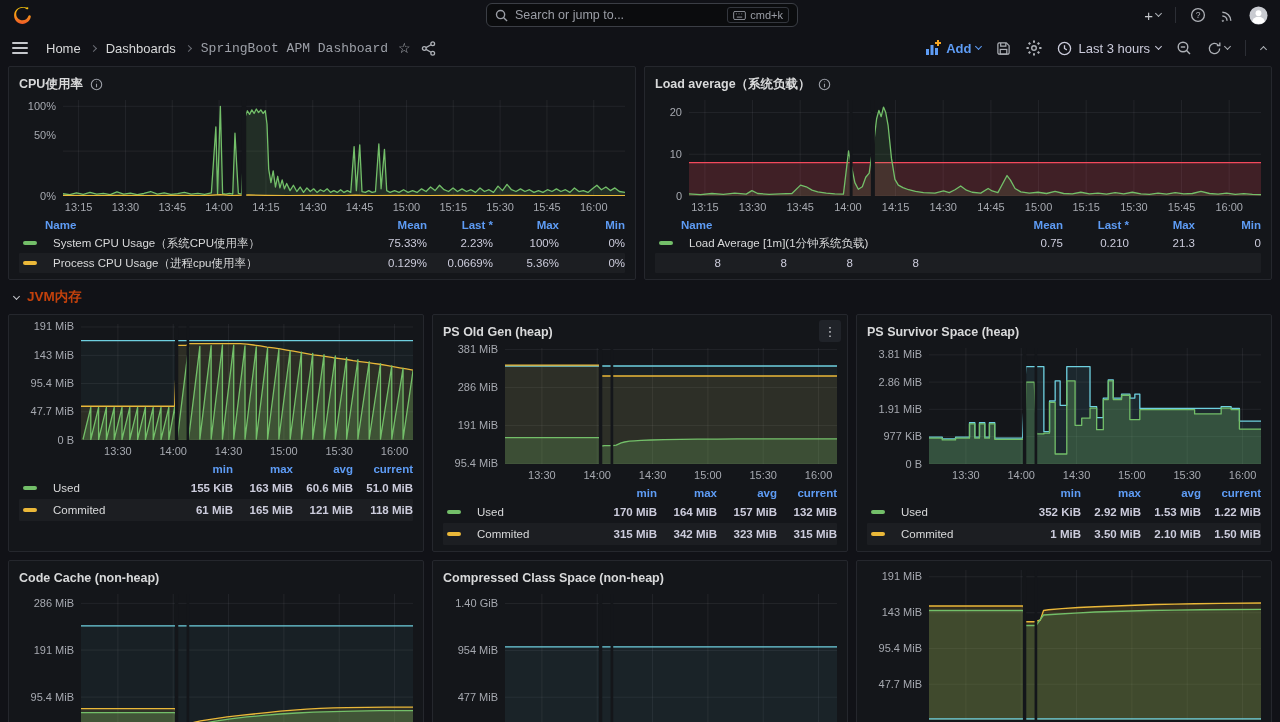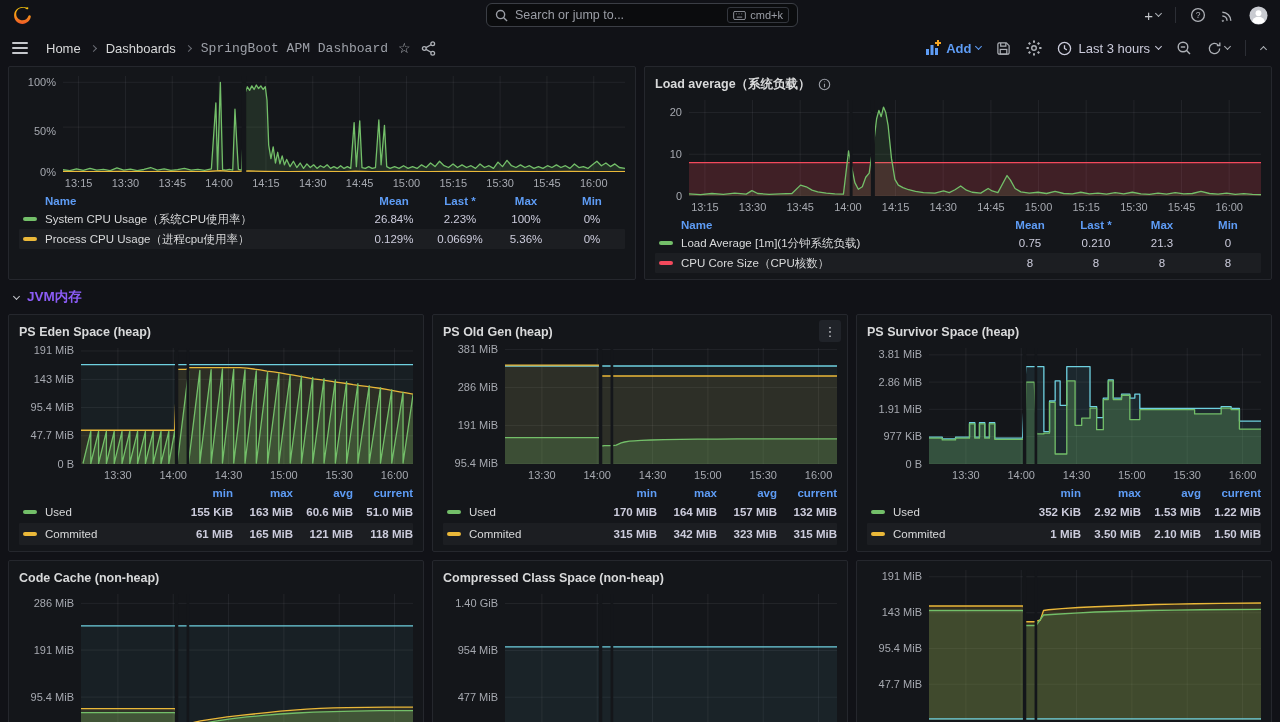--- a/index.html
+++ b/index.html
@@ -37,21 +37,21 @@
   .sub-right { margin-left:auto; display:flex; align-items:center; gap:15px; color:#aeb1b7; }
   .add-btn { display:flex; align-items:center; gap:5px; color:#5e9cf5; font-size:13px; font-weight:600; cursor:pointer; }
   .time-btn { display:flex; align-items:center; gap:6px; color:#ccccdc; font-size:13px; cursor:pointer; }
 
   
   #dash { padding:0 8px 8px 8px; display:flex; flex-direction:column; }
   .grid { display:grid; gap:8px; }
   .grid.g2 { grid-template-columns:1fr 1fr; }
   .grid.g3 { grid-template-columns:1fr 1fr 1fr; }
   .section-head { height:34px; display:flex; align-items:center; gap:8px; padding-left:6px;
-    font-size:13.5px; font-weight:700; color:#8b5cf6; cursor:pointer; }
+    font-size:13.5px; font-weight:700; color:#c2410c; cursor:pointer; }
   .section-head .chev { margin-top:-1px; color:#c5c7cc; }
 
   .panel { background:#14161a; border:1px solid #25272d; border-radius:2px;
     padding:5px 10px 6px 10px; display:flex; flex-direction:column; position:relative; }
   .p-head { height:24px; display:flex; align-items:center; gap:7px; font-size:12.5px;
     font-weight:600; color:#d8d9da; }
   .kebab { position:absolute; right:6px; top:5px; width:22px; height:22px; border-radius:3px;
     background:#202329; color:#c5c7cc; display:flex; align-items:center; justify-content:center;
     font-size:13px; letter-spacing:0; cursor:pointer; }
   .p-chart { display:flex; margin-top:4px; }
@@ -60,24 +60,24 @@
   .plot { position:relative; flex:1; cursor:crosshair; }
   .plot svg { position:absolute; inset:0; width:100%; height:100%; display:block; }
   .p-xaxis { position:relative; height:17px; margin-top:2px; }
   .p-xaxis span { position:absolute; top:3px; transform:translateX(-50%); font-size:11px; color:#a6a9b0; }
 
   .legend { margin-top:1px; font-size:11.5px; }
   .leg-head { display:flex; align-items:center; height:17px; color:#5e9cf5; font-weight:600; }
   .leg-head .name-h { flex:1; padding-left:26px; cursor:pointer; }
   .leg-row { display:flex; align-items:center; border-radius:1px; }
   .leg-row.alt { background:rgba(255,255,255,0.035); }
-  .leg-name { flex:1; display:flex; align-items:center; gap:8px; color:#d8d9da; cursor:pointer; }
+  .leg-name { flex:1; display:flex; align-items:center; gap:16px; color:#d8d9da; cursor:pointer; }
   .swatch { width:14px; height:4px; border-radius:2px; flex:none; margin-left:4px; }
   .leg-col { text-align:right; color:#ccccdc; cursor:pointer; }
-  .legend.top .leg-col { width:66px;text-align:center; }
+  .legend.top .leg-col { width:66px; }
   .legend.top .leg-row { height:20px; }
   .legend.mem .leg-col { width:60px;font-weight:bold; }
   .legend.mem .leg-row { height:22px; }
   svg.ic { display:block; }
 </style>
 </head>
 <body>
 
 <div id="app">
 
@@ -225,24 +225,34 @@
       <span class="divider"></span>
       <span class="icon-btn">
         <i class="chev up"></i>
       </span>
     </div>
   </div>
 
   <div id="dash">
     <div class="grid g2" id="row-top">
         <div class="panel">
+          <div class="p-head">
+            <span>CPU使用率</span>
+            <span>
+              <svg class="ic" width="13" height="13" viewBox="0 0 14 14" fill="none" stroke="#9b9ea6" stroke-width="1.2">
+                <circle cx="7" cy="7" r="5.6"></circle>
+                <line x1="7" y1="6.2" x2="7" y2="10"></line>
+                <circle cx="7" cy="4" r="0.5" fill="#9b9ea6" stroke="none"></circle>
+              </svg>
+            </span>
+          </div>
           <div class="p-chart">
             <div class="gutter" style="width: 44px; height: 96px;">
               <span style="top: 89.5px;">0%</span>
-              <span style="top: 49px;">50%</span>
+              <span style="top: 29px;">50%</span>
               <span style="top: -0.219626px;">100%</span>
             </div>
             <div class="plot" style="height: 96px;">
               <svg viewBox="0 0 100 100" preserveAspectRatio="none">
                 <line x1="0" x2="100" y1="100" y2="100" stroke="rgba(204,204,220,0.08)" stroke-width="1" vector-effect="non-scaling-stroke"></line>
                 <line x1="0" x2="100" y1="53.271028037383175" y2="53.271028037383175" stroke="rgba(204,204,220,0.08)" stroke-width="1" vector-effect="non-scaling-stroke"></line>
                 <line x1="0" x2="100" y1="6.542056074766355" y2="6.542056074766355" stroke="rgba(204,204,220,0.08)" stroke-width="1" vector-effect="non-scaling-stroke"></line>
                 <line x1="2.78" x2="2.78" y1="0" y2="100" stroke="rgba(204,204,220,0.08)" stroke-width="1" vector-effect="non-scaling-stroke"></line>
                 <line x1="11.11" x2="11.11" y1="0" y2="100" stroke="rgba(204,204,220,0.08)" stroke-width="1" vector-effect="non-scaling-stroke"></line>
                 <line x1="19.44" x2="19.44" y1="0" y2="100" stroke="rgba(204,204,220,0.08)" stroke-width="1" vector-effect="non-scaling-stroke"></line>
@@ -283,21 +293,21 @@
               <span class="leg-col" style="color: rgb(94, 156, 245); font-weight: 600;">Mean</span>
               <span class="leg-col" style="color: rgb(94, 156, 245); font-weight: 600;">Last *</span>
               <span class="leg-col" style="color: rgb(94, 156, 245); font-weight: 600;">Max</span>
               <span class="leg-col" style="color: rgb(94, 156, 245); font-weight: 600;">Min</span>
             </div>
             <div class="leg-row">
               <span class="leg-name">
                 <span class="swatch" style="background: rgb(115, 191, 105);"></span>
                 <span>System CPU Usage（系统CPU使用率）</span>
               </span>
-              <span class="leg-col">26.84%</span>
+              <span class="leg-col">75.33%</span>
               <span class="leg-col">2.23%</span>
               <span class="leg-col">100%</span>
               <span class="leg-col">0%</span>
             </div>
             <div class="leg-row alt">
               <span class="leg-name">
                 <span class="swatch" style="background: rgb(234, 184, 57);"></span>
                 <span>Process CPU Usage（进程cpu使用率）</span>
               </span>
               <span class="leg-col">0.129%</span>
@@ -376,41 +386,34 @@
               <span class="leg-name">
                 <span class="swatch" style="background: rgb(115, 191, 105);"></span>
                 <span>Load Average [1m](1分钟系统负载)</span>
               </span>
               <span class="leg-col">0.75</span>
               <span class="leg-col">0.210</span>
               <span class="leg-col">21.3</span>
               <span class="leg-col">0</span>
             </div>
             <div class="leg-row alt">
-              <span class="leg-name">
-                <span class="swatch" style="background: rgb(242, 73, 92);"></span>
-                <span>CPU Core Size（CPU核数）</span>
-              </span>
               <span class="leg-col">8</span>
               <span class="leg-col">8</span>
               <span class="leg-col">8</span>
               <span class="leg-col">8</span>
             </div>
           </div>
         </div>
       </div>
     <div class="section-head">
       <i class="chev"></i>
       <span>JVM内存</span>
     </div>
     <div class="grid g3" id="row-mem">
         <div class="panel">
-          <div class="p-head">
-            <span>PS Eden Space (heap)</span>
-          </div>
           <div class="p-chart">
             <div class="gutter" style="width: 62px; height: 116px;">
               <span style="top: 109.5px;">0 B</span>
               <span style="top: 81.2694px;">47.7 MiB</span>
               <span style="top: 53.0388px;">95.4 MiB</span>
               <span style="top: 24.8673px;">143 MiB</span>
               <span style="top: -3.54082px;">191 MiB</span>
             </div>
             <div class="plot" style="height: 116px;">
               <svg viewBox="0 0 100 100" preserveAspectRatio="none">

